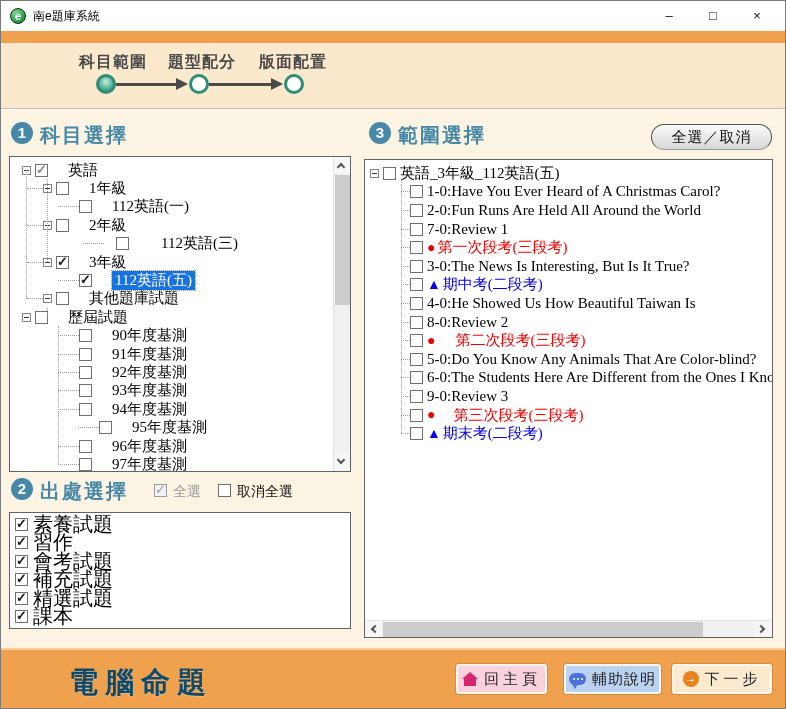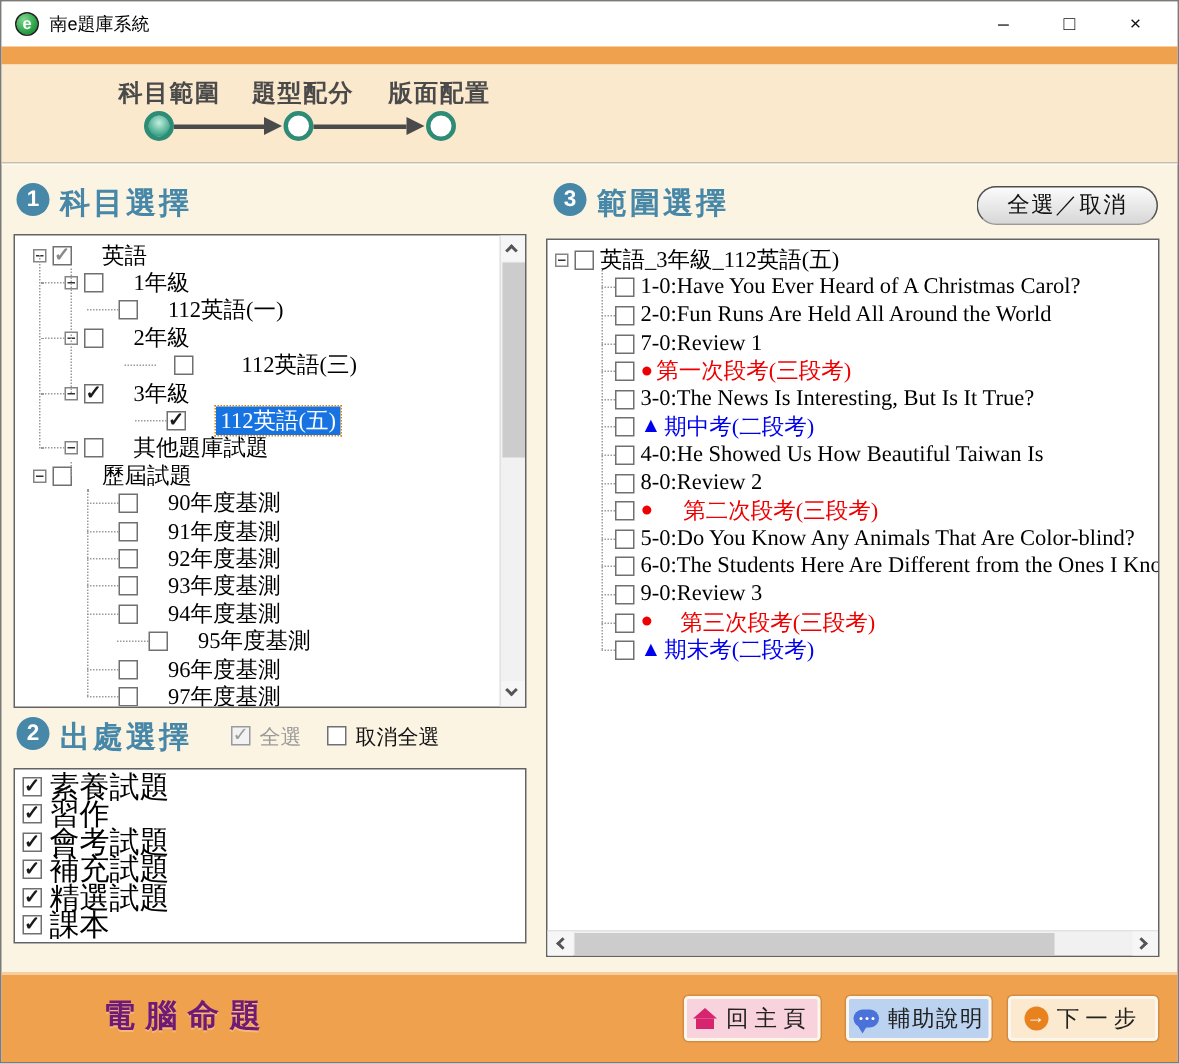--- a/index.html
+++ b/index.html
@@ -60,21 +60,21 @@
   .toggle-btn { position:absolute; left:650px; top:123px; width:121px; height:26px; border-radius:13px;
     background:linear-gradient(#fbfbfb,#d7d7d7); border:1px solid #4e4e4e; border-bottom-color:#9a9a9a;
     font-size:15px; color:#111; text-align:center; line-height:24px; letter-spacing:1px; cursor:default; }
   
   .hdr-cb-label { position:absolute; font-size:14px; }
   
   .srow { display:flex; align-items:center; height:18.5px; font-size:20px; padding-left:5px; }
   .srow .cb { margin-right:5px; }
   
   .footer { position:absolute; left:0; top:647px; width:100%; height:62px; background:#F0A14E; border-top:2px solid #f7cd9e; }
-  .brand { position:absolute; left:68px; top:13px; color:#701a75; font-size:21px; font-weight:bold; letter-spacing:7px;
+  .brand { position:absolute; left:68px; top:13px; color:#0c4a6e; font-size:29px; font-weight:bold; letter-spacing:7px;
     text-shadow:0 1px 0 rgba(255,255,255,.25); }
   .fbtn { position:absolute; top:14px; height:30px; border:2px solid #fdf6ec; border-radius:3px;
     display:flex; align-items:center; justify-content:center; font-size:15px; color:#222;
     font-family:"Liberation Serif","DejaVu Serif",serif; cursor:default; box-shadow:0 0 0 1px rgba(0,0,0,.12); }
   .fbtn .txt { letter-spacing:4px; margin-left:6px; }
   .fbtn .txt.tight { letter-spacing:1px; }
   .ico-home { width:16px; height:14px; position:relative; }
   .ico-home::before { content:""; position:absolute; left:0; top:0; border-left:8px solid transparent;
     border-right:8px solid transparent; border-bottom:7px solid #D6246E; }
   .ico-home::after { content:""; position:absolute; left:2px; top:7px; width:12px; height:7px; background:#D6246E; }
@@ -149,21 +149,21 @@
           <span class="dash" style="width: 21px;"></span>
           <span class="cb"></span>
           <span class="tlabel">112英語(三)</span>
         </div>
         <div class="trow" style="height: 18.4px; padding-left: 17px;">
           <span class="dash" style="width: 16px;"></span>
           <span class="exp"></span>
           <span class="cb on"></span>
           <span class="tlabel">3年級</span>
         </div>
-        <div class="trow" style="height: 18.4px; padding-left: 48px; margin-left: 32px;">
+        <div class="trow" style="height: 18.4px; padding-left: 48px;">
           <span class="dash" style="width: 21px;"></span>
           <span class="cb on"></span>
           <span class="tlabel sel">112英語(五)</span>
         </div>
         <div class="trow" style="height: 18.4px; padding-left: 17px;">
           <span class="dash" style="width: 16px;"></span>
           <span class="exp"></span>
           <span class="cb"></span>
           <span class="tlabel">其他題庫試題</span>
         </div>

